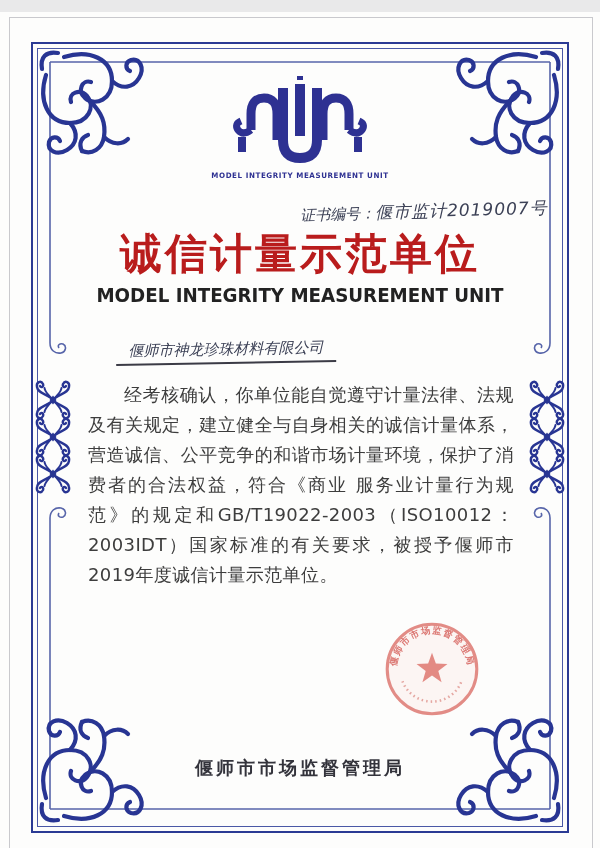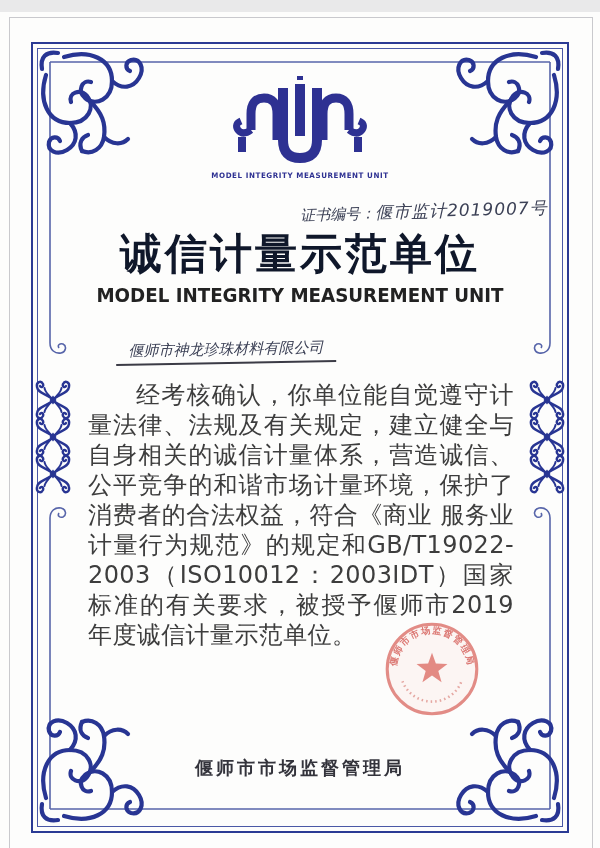--- a/index.html
+++ b/index.html
@@ -26,35 +26,35 @@
     font-family:"DejaVu Sans",sans-serif;
   }
   .cert-no{
     position:absolute;top:188px;right:52px;font-size:15px;
     transform:rotate(-1.6deg);white-space:nowrap;
   }
   .cert-no .val{font-size:17px;letter-spacing:1px;}
   .title-zh{
     position:absolute;top:214px;left:0;width:600px;margin:0;text-align:center;
     font-family:"DejaVu Serif","Liberation Serif",serif;
-    font-size:42px;font-weight:900;letter-spacing:3px;color:#0f172a;
+    font-size:42px;font-weight:900;letter-spacing:3px;color:#b91c1c;
   }
   .title-en{
     position:absolute;top:272px;left:0;width:600px;text-align:center;
     font-size:19px;font-weight:800;letter-spacing:0;color:#222;
     transform:scaleX(.96);
   }
   .company{
     position:absolute;left:116px;top:328px;width:220px;text-align:center;
     font-size:15px;padding-bottom:3px;border-bottom:2px solid #3b3b46;
     transform:rotate(-1deg);white-space:nowrap;
   }
   .body-text{
     position:absolute;left:88px;top:368px;width:426px;margin:0;
-    font-size:24px;line-height:30px;color:#3d3d3d;text-align:justify;
+    font-size:18px;line-height:30px;color:#3d3d3d;text-align:justify;
     text-indent:2em;letter-spacing:.4px;
   }
   .issuer{
     position:absolute;left:308px;top:646px;font-size:16px;color:#3a3a3a;
     letter-spacing:1px;white-space:nowrap;
   }
   svg.seal{position:absolute;left:376px;top:601px;filter:blur(.3px);opacity:.92;}
   .footer-org{
     position:absolute;top:744px;left:0;width:600px;text-align:center;
     font-size:18px;font-weight:600;letter-spacing:3px;color:#33333b;

